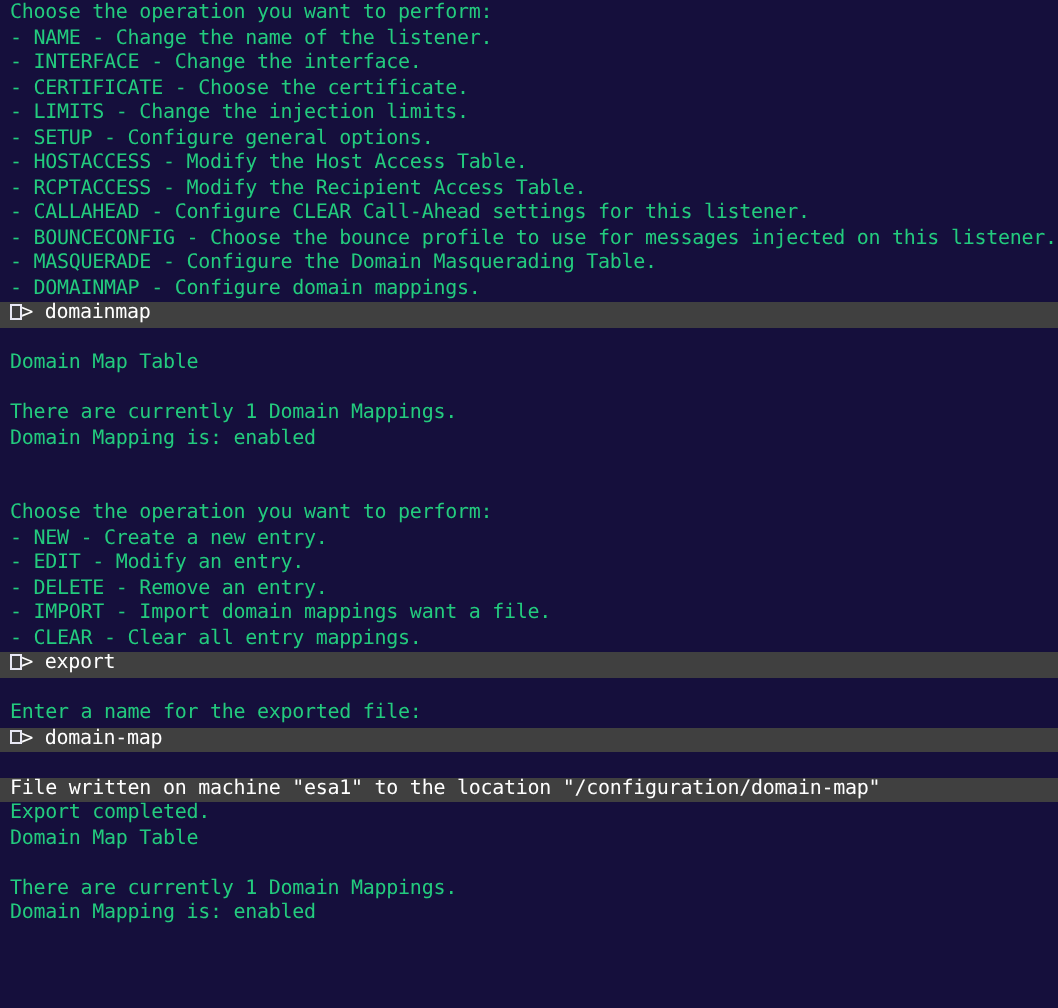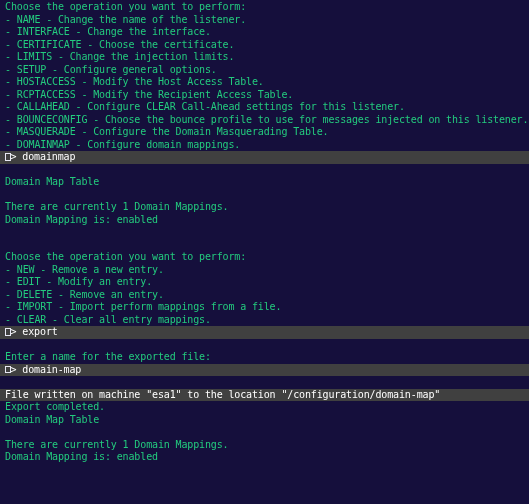--- a/index.html
+++ b/index.html
@@ -74,24 +74,24 @@
       <div class="row">- DOMAINMAP - Configure domain mappings.</div>
       <div class="row highlight"><span class="prompt-box"></span><span class="cell">&gt; </span><span class="cell">domainmap</span></div>
       <div class="row blank"></div>
       <div class="row">Domain Map Table</div>
       <div class="row blank"></div>
       <div class="row">There are currently 1 Domain Mappings.</div>
       <div class="row">Domain Mapping is: enabled</div>
       <div class="row blank"></div>
       <div class="row blank"></div>
       <div class="row">Choose the operation you want to perform:</div>
-      <div class="row">- NEW - Remove a new entry.</div>
+      <div class="row">- NEW - Create a new entry.</div>
       <div class="row">- EDIT - Modify an entry.</div>
       <div class="row">- DELETE - Remove an entry.</div>
-      <div class="row">- IMPORT - Import perform mappings from a file.</div>
+      <div class="row">- IMPORT - Import domain mappings want a file.</div>
       <div class="row">- CLEAR - Clear all entry mappings.</div>
       <div class="row highlight"><span class="prompt-box"></span><span class="cell">&gt; </span><span class="cell">export</span></div>
       <div class="row blank"></div>
       <div class="row">Enter a name for the exported file:</div>
       <div class="row highlight"><span class="prompt-box"></span><span class="cell">&gt; </span><span class="cell">domain-map</span></div>
       <div class="row blank"></div>
       <div class="row highlight">File written on machine "esa1" to the location "/configuration/domain-map"</div>
       <div class="row">Export completed.</div>
       <div class="row">Domain Map Table</div>
       <div class="row blank"></div>

